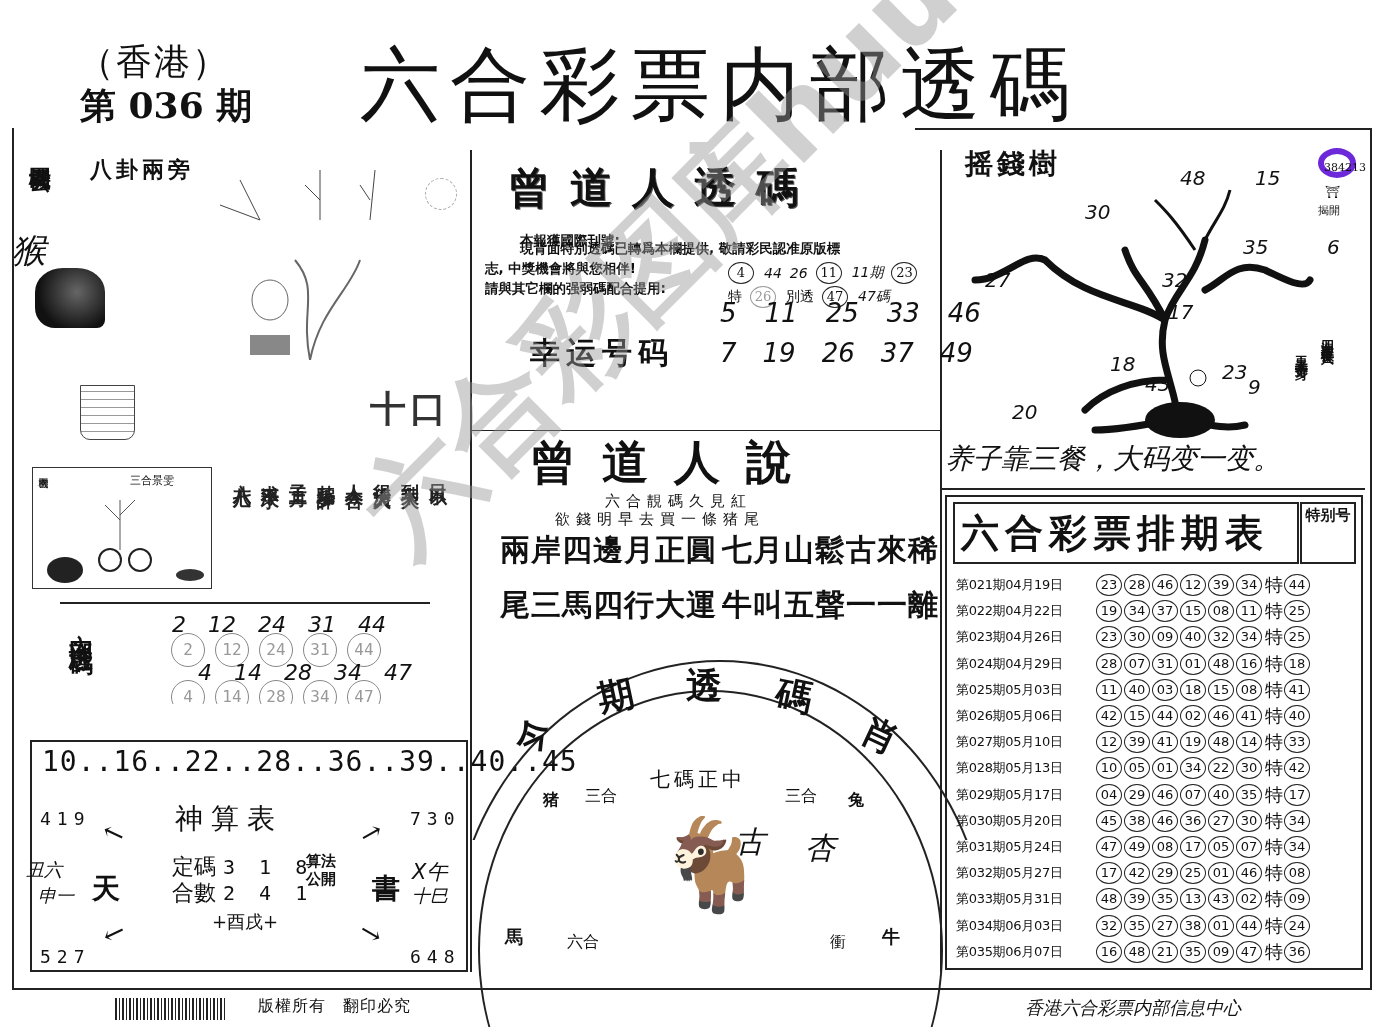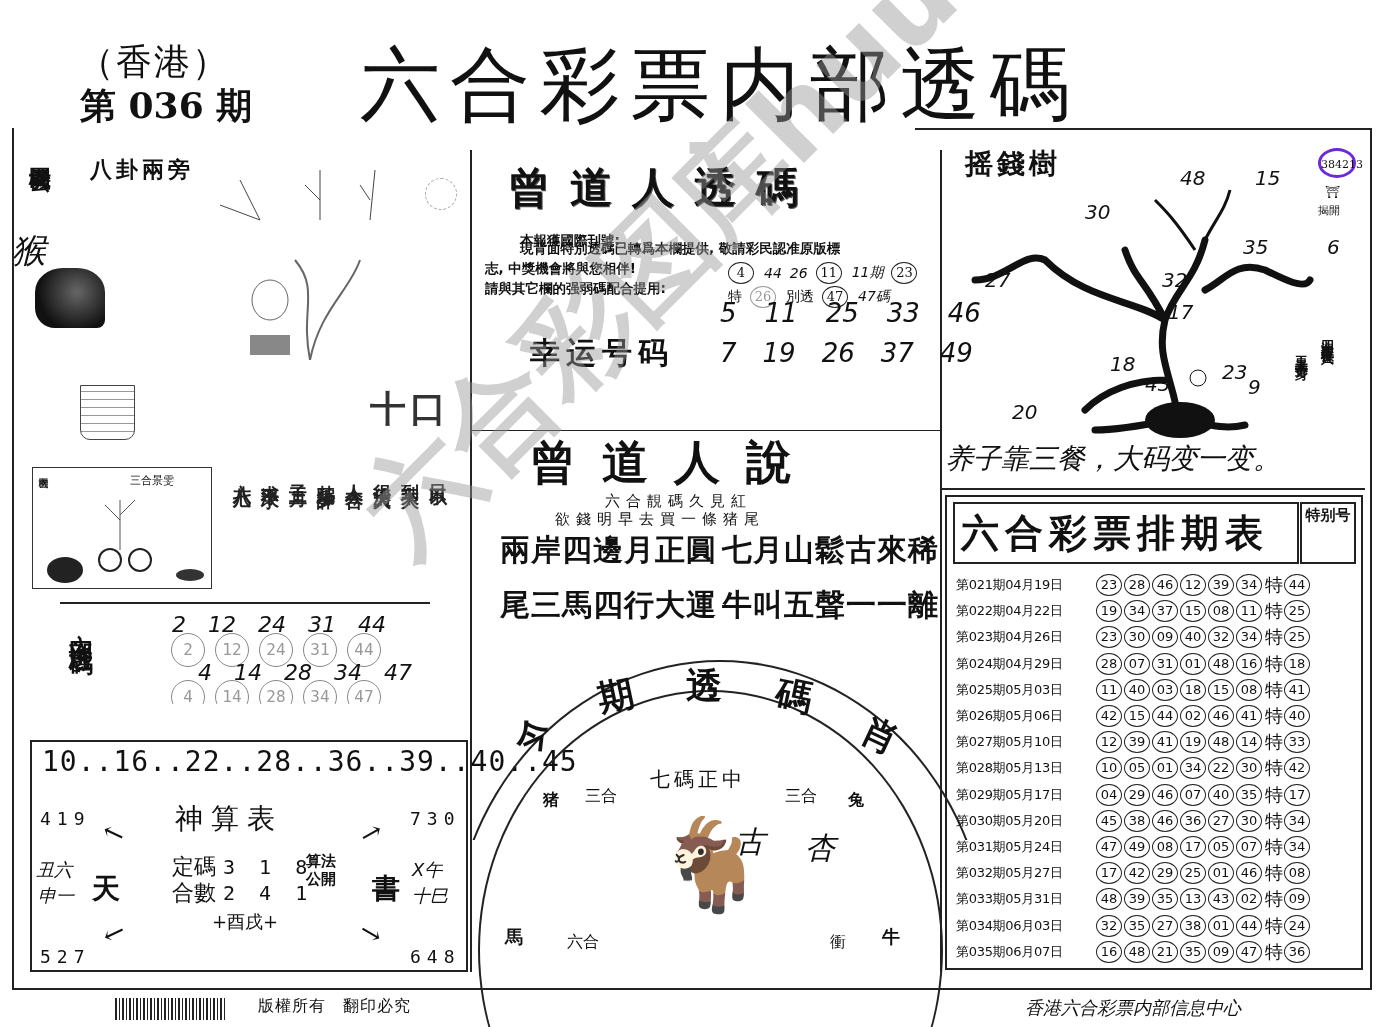--- a/index.html
+++ b/index.html
@@ -47,21 +47,21 @@
   .zds-sub { font-size: 15px; letter-spacing: 6px; }
   .poem { left: 500px; font-size: 30px; font-weight: bold; letter-spacing: 1px; font-family: "DejaVu Sans", sans-serif; }
   .arc { left: 478px; top: 690px; width: 465px; height: 520px; border: 2px solid #222; border-radius: 50%; border-bottom: none; }
   .arc2 { left: 450px; top: 660px; width: 540px; height: 600px; border: 2px solid #222; border-radius: 50%; border-bottom: none; clip-path: inset(0 0 70% 0); }
   .jin-char { font-size: 36px; font-weight: 900; }
   .zod { font-size: 16px; font-family: "DejaVu Sans", sans-serif; }
   .goat { left: 655px; top: 820px; font-size: 90px; line-height: 1; }
   
   .yqs { left: 965px; top: 145px; font-size: 28px; font-weight: 900; letter-spacing: 4px; }
   .tnum { font-family: "DejaVu Sans", sans-serif; font-style: italic; font-size: 20px; }
-  .stamp { left: 1318px; top: 148px; width: 38px; height: 30px; border: 3px solid #6d28d9; border-radius: 50%; font-size: 11px; text-align: center; line-height: 28px; }
+  .stamp { left: 1318px; top: 148px; width: 38px; height: 30px; border: 6px solid #6d28d9; border-radius: 50%; font-size: 11px; text-align: center; line-height: 28px; }
   .tree-motto { left: 945px; top: 440px; font-size: 28px; font-family: "DejaVu Sans", sans-serif; font-style: italic; }
   .tree-vert { writing-mode: vertical-rl; font-size: 13px; font-weight: bold; letter-spacing: 2px; }
   
   .sch-outer { left: 945px; top: 495px; width: 418px; height: 475px; border: 2px solid #222; }
   .sch-head { left: 953px; top: 502px; width: 346px; height: 62px; border: 2px solid #222; font-size: 38px; font-family: "DejaVu Sans", sans-serif; font-weight: bold; letter-spacing: 6px; padding-left: 6px; line-height: 58px; }
   .sch-spec { left: 1300px; top: 502px; width: 56px; height: 62px; border: 2px solid #222; font-size: 15px; text-align: center; line-height: 19px; padding-top: 2px; font-family: "DejaVu Sans", sans-serif; font-weight: bold; }
   .sch-rows { left: 956px; top: 572px; width: 400px; }
   .sch-row { display: flex; align-items: center; height: 26.2px; font-family: "DejaVu Sans", sans-serif; }
   .sch-label { font-size: 13px; width: 140px; white-space: nowrap; letter-spacing: -0.3px; }
   .sch-ball { width: 26px; height: 22px; border: 1px solid #222; border-radius: 50%; font-size: 13px; text-align: center; line-height: 20px; margin-right: 2px; }
@@ -154,25 +154,25 @@
 <div class="abs ss-nums">10..16..22..28..36..39..40..45</div>
 <div class="abs ss-title">神算表</div>
 <div class="abs mono" style="left:40px;top:808px;text-align:right;">419</div>
 <div class="abs mono" style="left:410px;top:808px;">730</div>
 <div class="abs mono" style="left:40px;top:946px;">527</div>
 <div class="abs mono" style="left:410px;top:946px;">648</div>
 <div class="abs arrow" style="left:103px;top:818px;transform:rotate(25deg);">←</div>
 <div class="abs arrow" style="left:360px;top:818px;transform:rotate(-30deg);">→</div>
 <div class="abs arrow" style="left:103px;top:918px;transform:rotate(-25deg);">←</div>
 <div class="abs arrow" style="left:360px;top:918px;transform:rotate(30deg);">→</div>
-<div class="abs hw" style="left:36px;top:858px;font-size:18px;">丑六</div>
+<div class="abs hw" style="left:26px;top:858px;font-size:18px;">丑六</div>
 <div class="abs hw" style="left:38px;top:884px;font-size:18px;">申一</div>
 <div class="abs" style="left:92px;top:870px;font-size:28px;font-weight:900;">天</div>
 <div class="abs" style="left:372px;top:870px;font-size:28px;font-weight:900;">書</div>
-<div class="abs hw" style="left:412px;top:858px;font-size:18px;">X午</div>
+<div class="abs hw" style="left:412px;top:858px;font-size:21px;">X午</div>
 <div class="abs hw" style="left:412px;top:884px;font-size:18px;">十巳</div>
 <div class="abs ss-row" style="left:172px;top:852px;">
   <span>定碼</span>
   <span class="mono" style="font-size:20px;">3 1 8</span>
 </div>
 <div class="abs ss-row" style="left:172px;top:878px;">
   <span>合數</span>
   <span class="mono" style="font-size:20px;">2 4 1</span>
 </div>
 <div class="abs ss-alg">算法公開</div>

